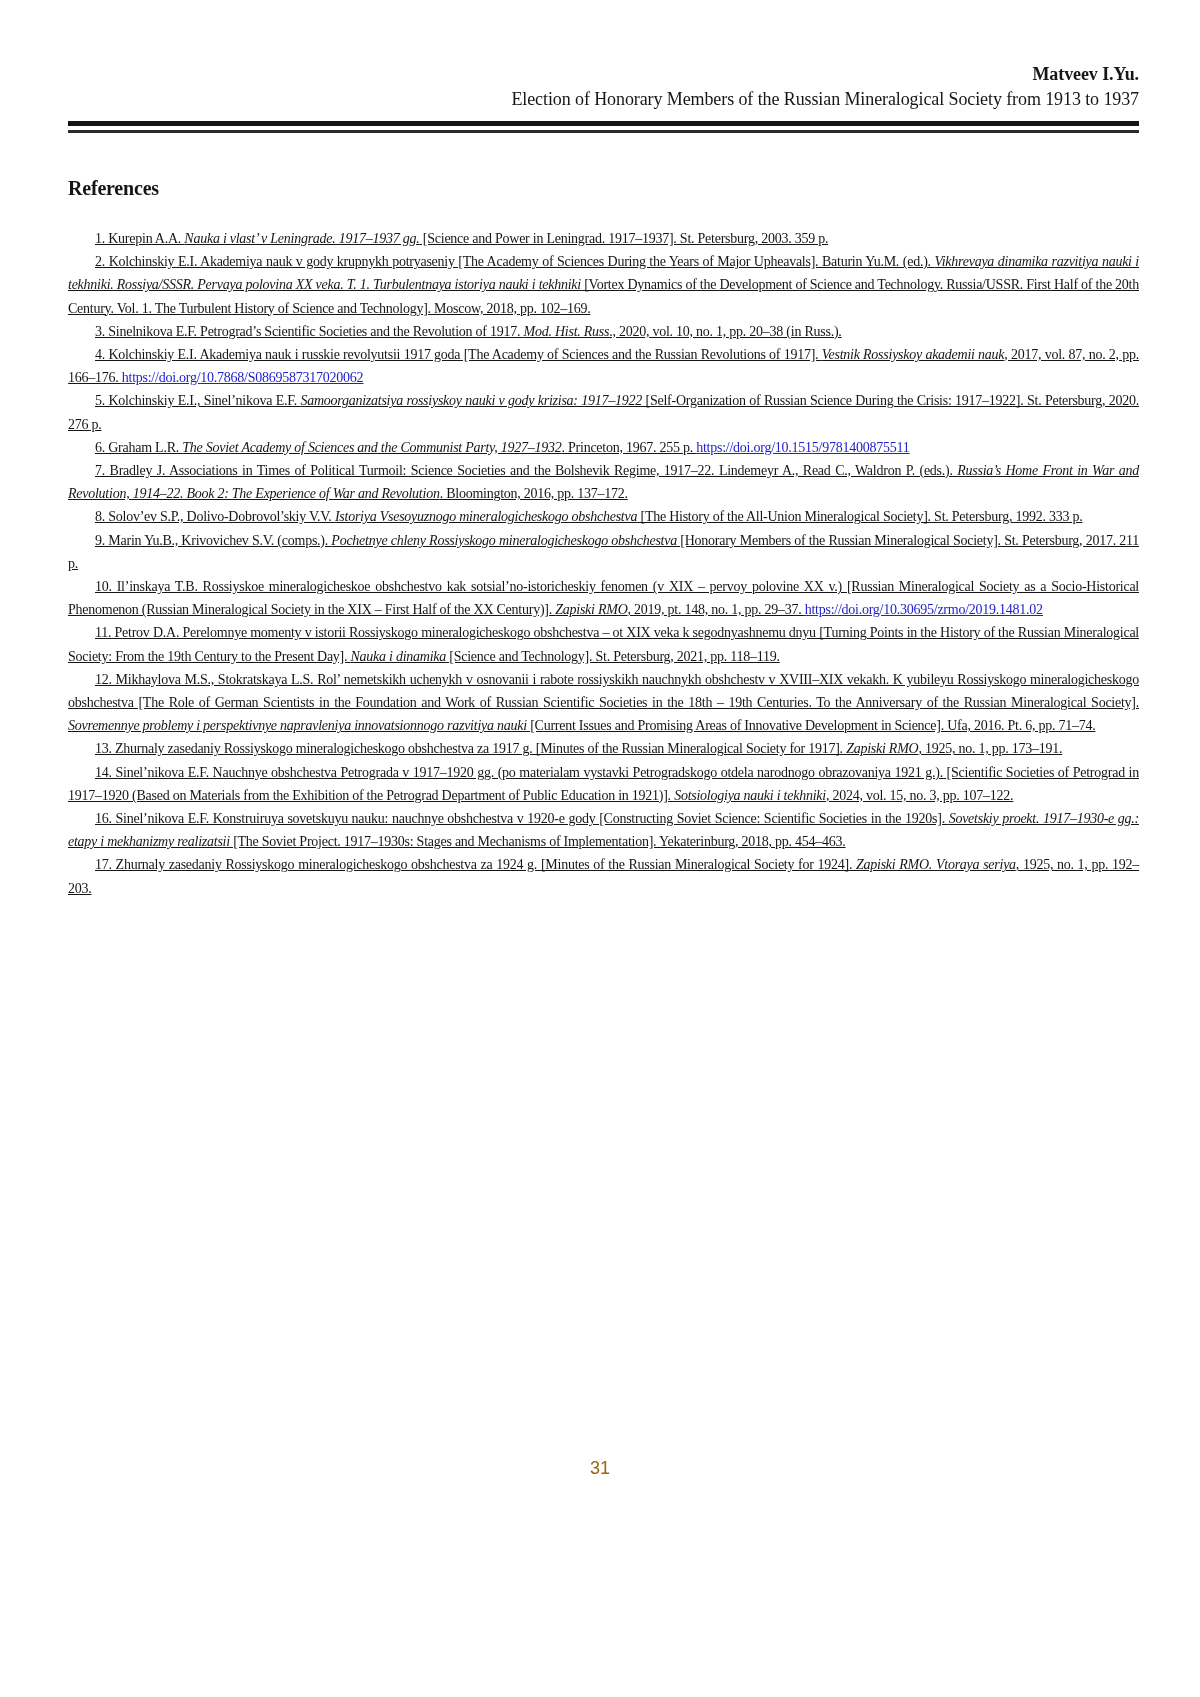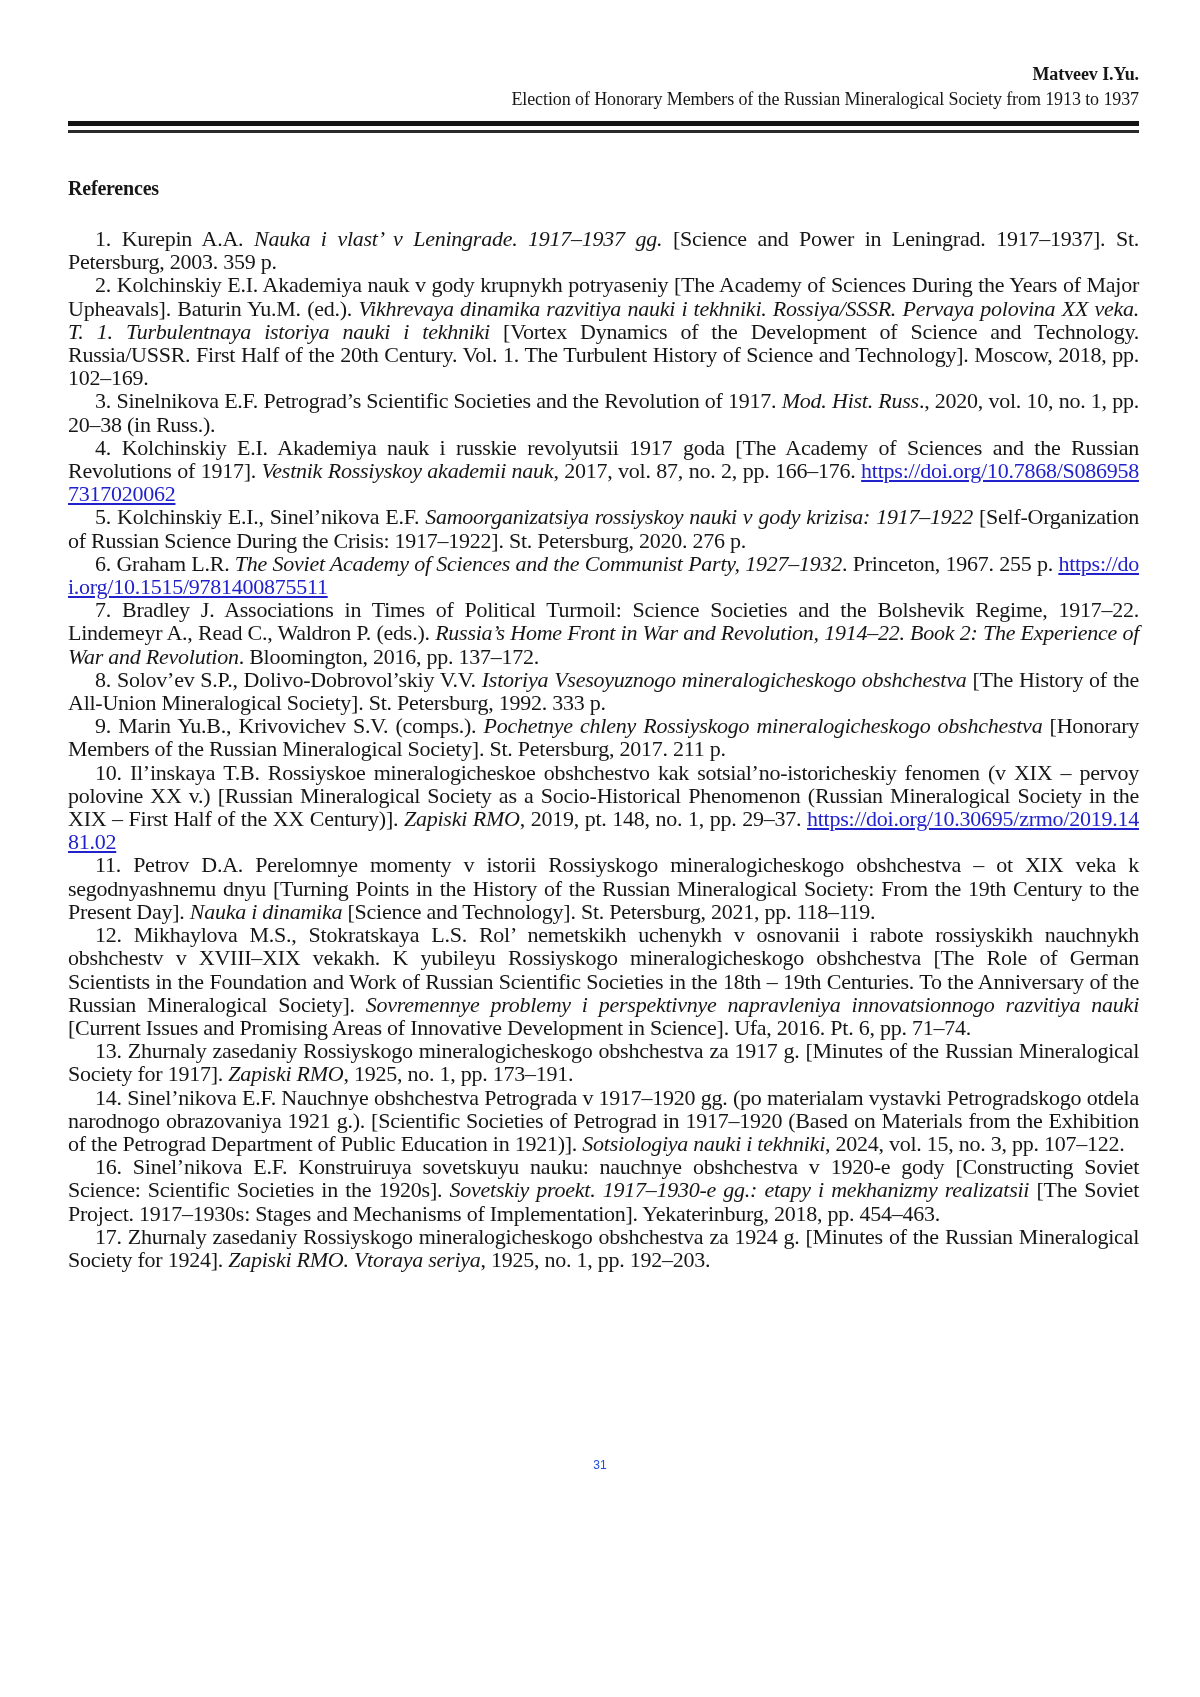--- a/index.html
+++ b/index.html
@@ -45,24 +45,25 @@
     margin-top: 4px;
   }
   .references-heading {
     margin-top: 44px;
     font-size: 20px;
     font-weight: bold;
     letter-spacing: -0.2px;
   }
   .refs {
     margin-top: 27px;
-    font-size: 22px;
+    font-size: 14px;
     line-height: 23.2px;
     text-align: justify;
     letter-spacing: -0.25px;
+    text-decoration: underline;
   }
   .refs p.ref {
     margin: 0;
     padding: 0;
     text-indent: 27px;
   }
   .refs i {
     font-style: italic;
   }
   a.doi {
@@ -71,22 +72,22 @@
     word-break: break-all;
     cursor: pointer;
   }
   .page-number {
     position: absolute;
     top: 1458px;
     left: 0;
     width: 1200px;
     text-align: center;
     font-family: "Liberation Sans", sans-serif;
-    font-size: 12px;
-    color: #1d4ed8;
+    font-size: 18px;
+    color: #a16207;
   }
 </style>
 </head>
 <body>
 
 <div class="page">
 
   <div class="running-header">
     <div class="author">Matveev I.Yu.</div>
     <div class="article-title">Election of Honorary Members of the Russian Mineralogical Society from 1913 to 1937</div>

